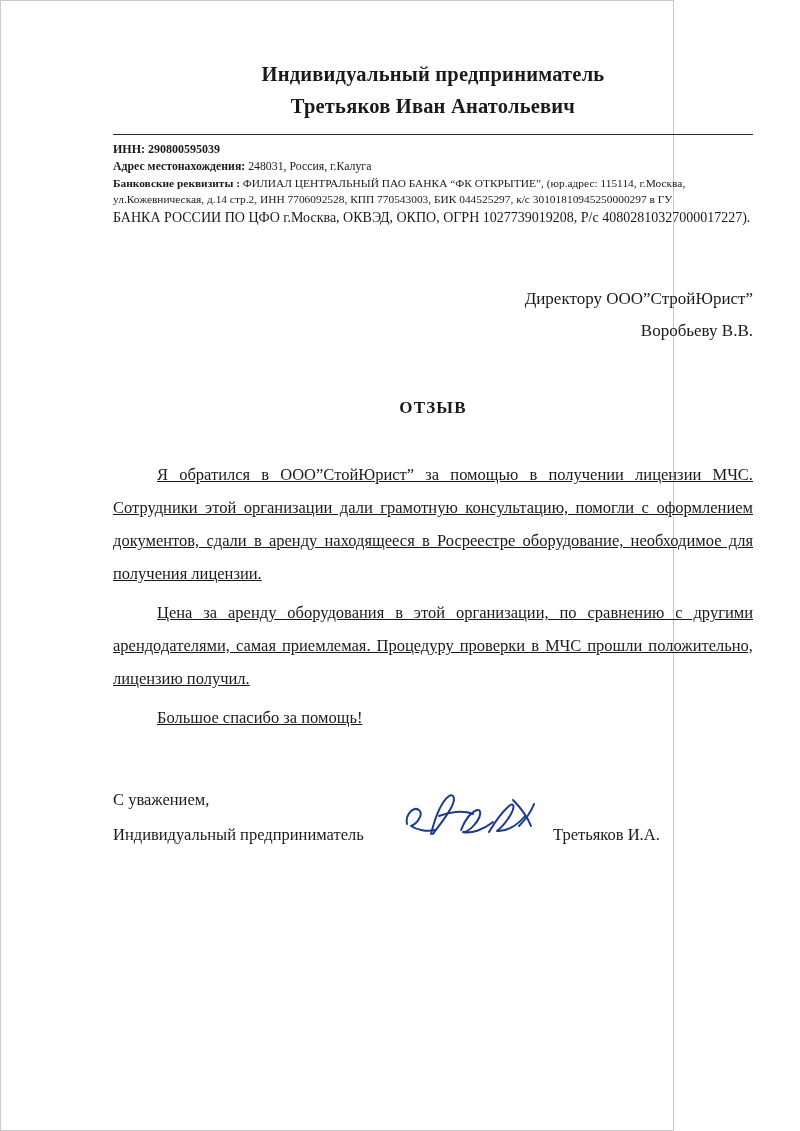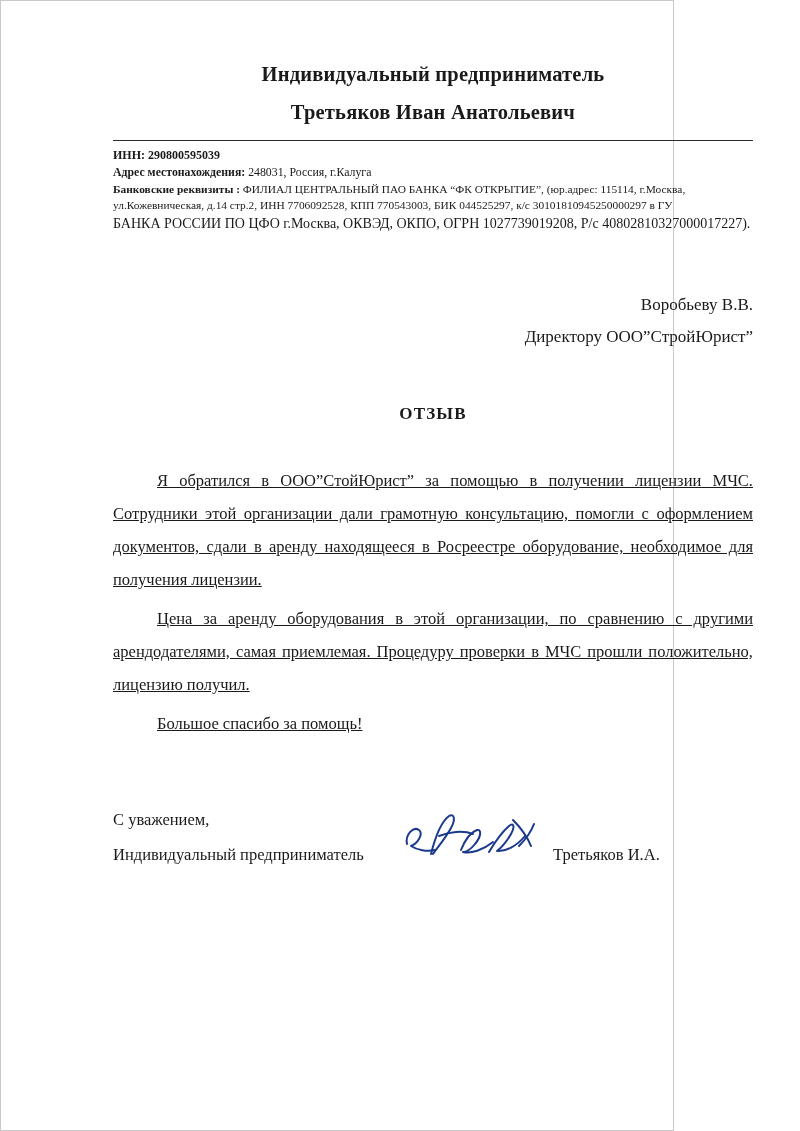--- a/index.html
+++ b/index.html
@@ -38,21 +38,21 @@
   }
   .letterhead .line1,
   .letterhead .line2 {
     font-family: "Liberation Serif", serif;
     font-weight: bold;
     font-size: 20.5px;
     letter-spacing: 0.2px;
     line-height: 1.35;
   }
   .letterhead .line2 {
-    margin-top: 10px;
+    margin-top: 4px;
   }
 
   .rule {
     border: none;
     border-top: 1.6px solid #2b2b2b;
     margin: 14px 0 6px 0;
   }
 
   .reqs {
     font-size: 11.5px;
@@ -104,21 +104,21 @@
     margin-top: 6px;
   }
   .body-text p.last {
     text-align: left;
   }
 
   
   .sign-block {
     position: absolute;
     left: 112px;
-    top: 802px;
+    top: 782px;
     width: 640px;
     font-size: 16.5px;
   }
   .sign-row {
     line-height: 2.1;
     position: relative;
   }
   .sign-row .left {
     display: inline-block;
   }
@@ -158,22 +158,22 @@
       </div>
       <div class="r3">
         <b>Банковские реквизиты :</b>
         <span>ФИЛИАЛ ЦЕНТРАЛЬНЫЙ ПАО БАНКА “ФК ОТКРЫТИЕ”, (юр.адрес: 115114, г.Москва,</span>
       </div>
       <div class="r4">ул.Кожевническая, д.14 стр.2, ИНН 7706092528, КПП 770543003, БИК 044525297,          к/с 30101810945250000297 в ГУ</div>
       <div class="r5">БАНКА РОССИИ ПО ЦФО г.Москва, ОКВЭД, ОКПО,  ОГРН 1027739019208, Р/с 40802810327000017227).</div>
     </div>
 
     <div class="addressee">
+      <div>Директору ООО”СтройЮрист”</div>
       <div>Воробьеву В.В.</div>
-      <div>Директору ООО”СтройЮрист”</div>
     </div>
 
     <div class="doc-title">ОТЗЫВ</div>
 
     <div class="body-text">
       <p>Я обратился в ООО”СтойЮрист” за помощью в получении лицензии МЧС. Сотрудники этой организации дали грамотную консультацию, помогли с оформлением документов, сдали в аренду находящееся в Росреестре оборудование, необходимое для получения лицензии.</p>
       <p>Цена за аренду оборудования в этой организации, по сравнению с другими арендодателями, самая приемлемая. Процедуру проверки в МЧС прошли положительно, лицензию получил.</p>
       <p class="last">Большое спасибо за помощь!</p>
     </div>
 

